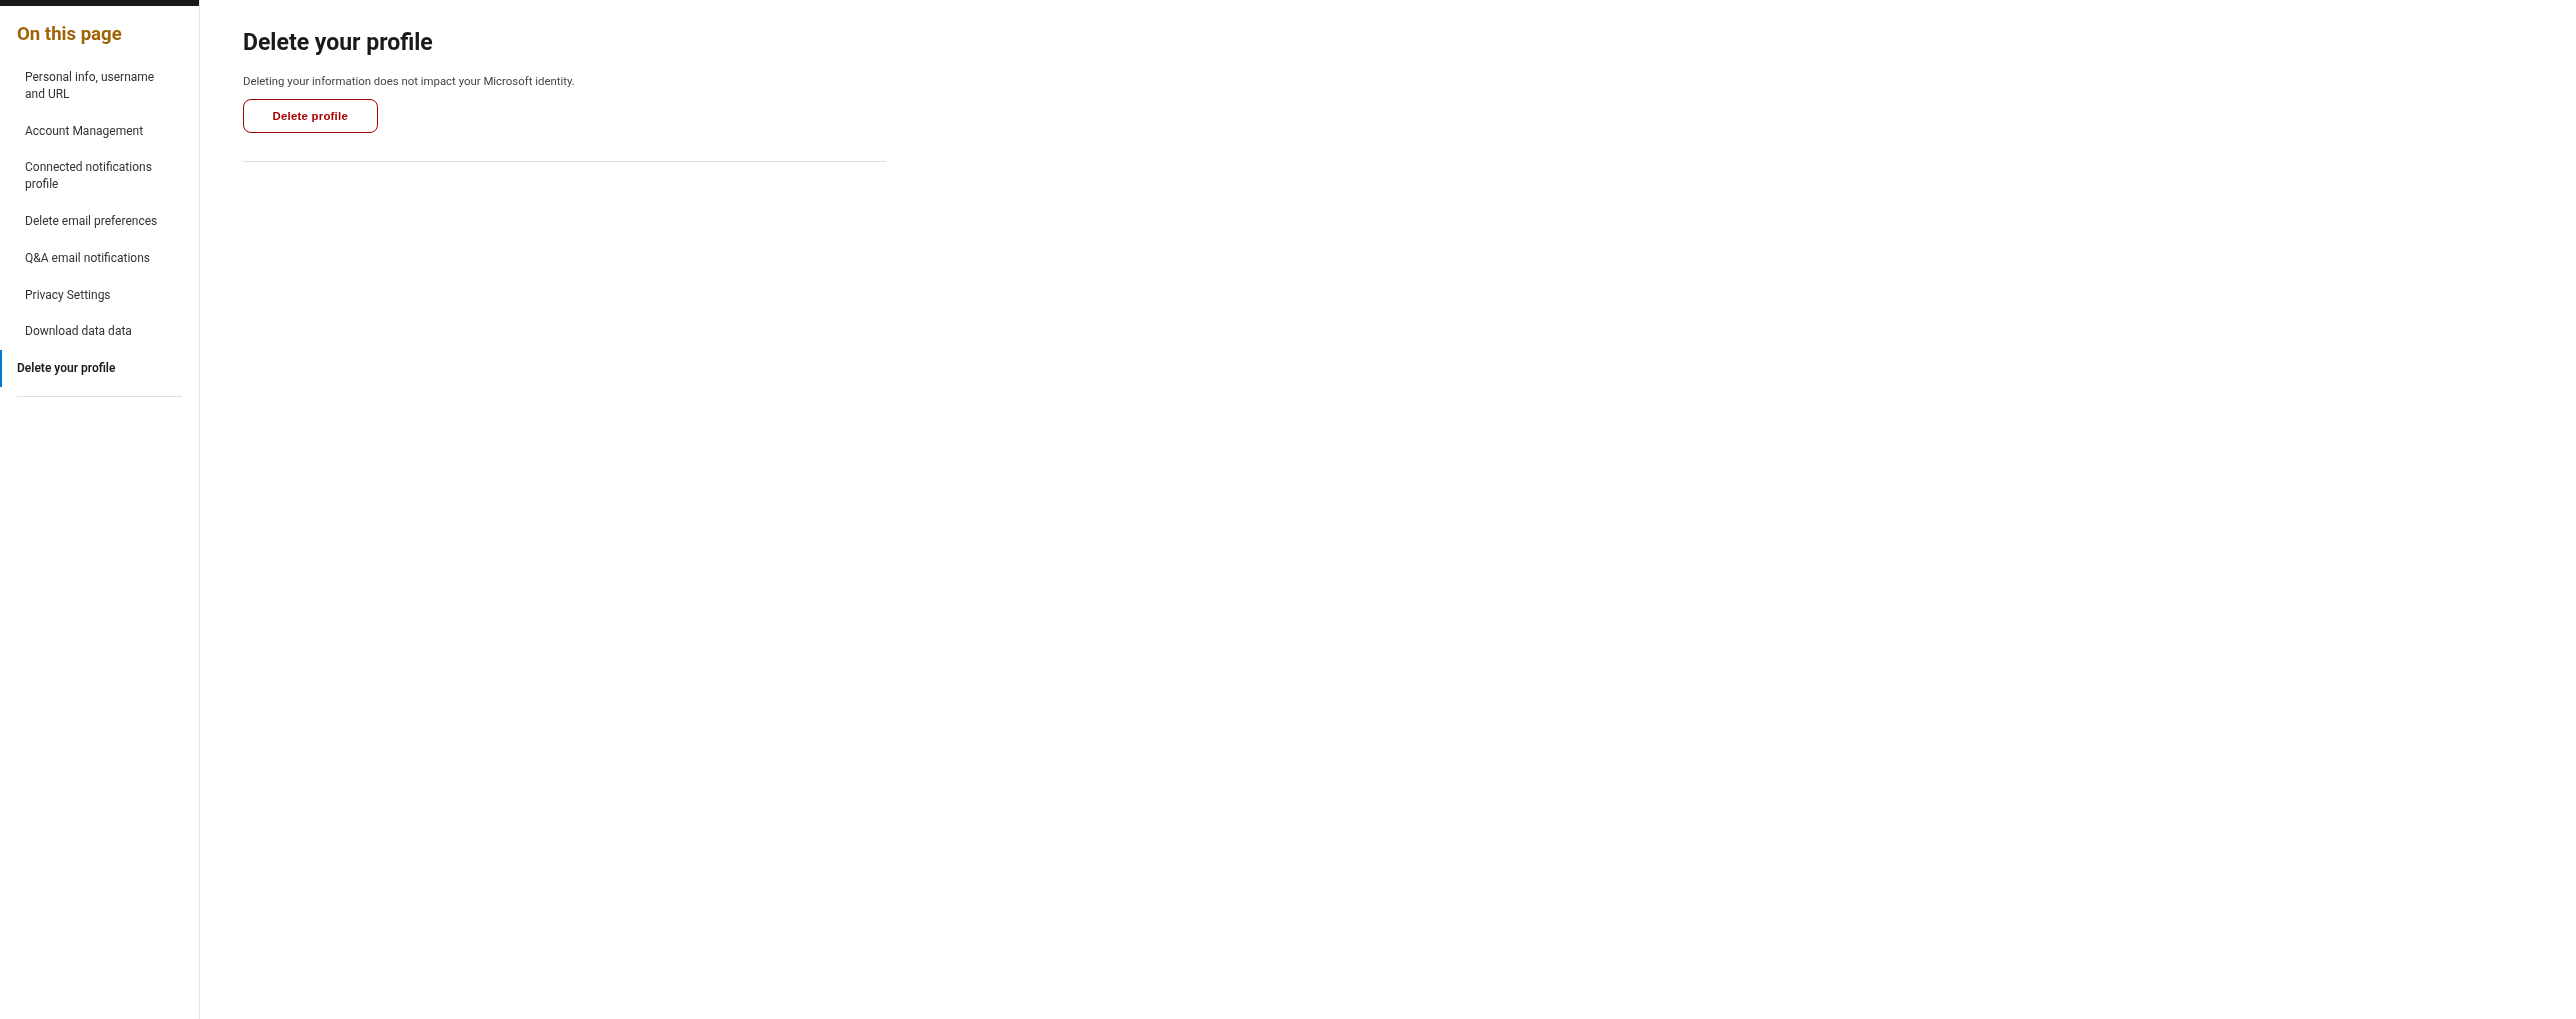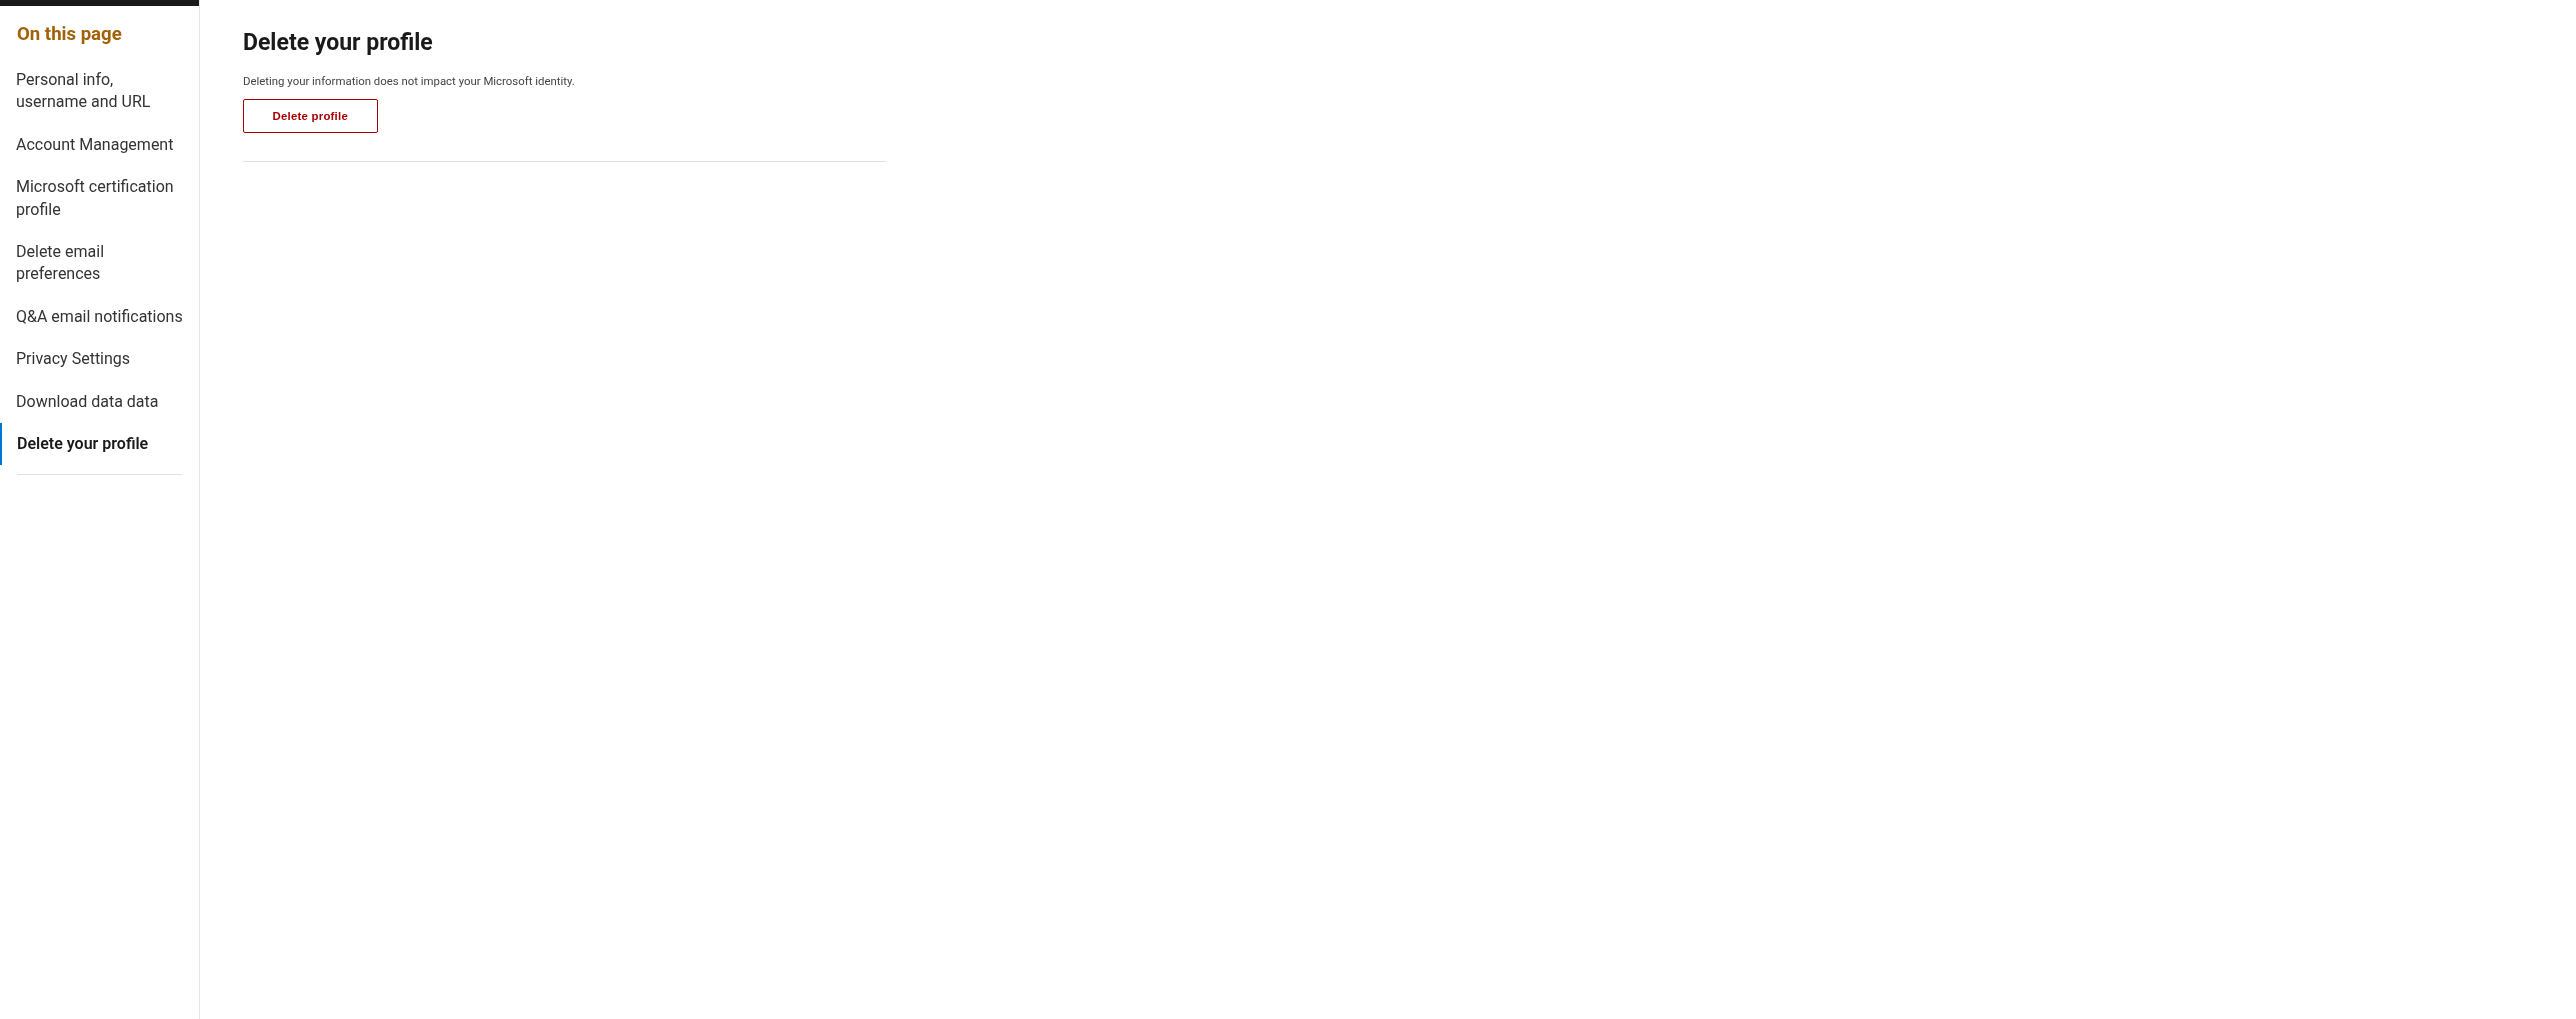--- a/index.html
+++ b/index.html
@@ -40,22 +40,22 @@
       list-style: none;
       padding: 0;
     }
 
     .sidebar-nav li {
       padding: 0;
     }
 
     .sidebar-nav-item {
       display: block;
-      padding: 10px 14px;
-      font-size: 16px;
+      padding: 10px 23px;
+      font-size: 12px;
       color: #333333;
       text-decoration: none;
       cursor: pointer;
       border-left: 2.1px solid transparent;
       line-height: 1.4;
     }
 
     .sidebar-nav-item.active {
       border-left: 2.1px solid #0078d4;
       font-weight: 600;
@@ -98,40 +98,40 @@
 
     .delete-profile-btn {
       display: inline-block;
       padding: 10px 28.6px;
       border: 1.4px solid #a80000;
       background: #ffffff;
       color: #a80000;
       font-size: 11.4px;
       font-weight: 600;
       cursor: pointer;
-      border-radius: 2px;
+      border-radius: 8px;
       letter-spacing: 0.02em;
     }
   </style>
 </head>
 <body>
 
 <div class="sidebar">
   <div class="sidebar-top-bar"></div>
   <div class="sidebar-title">On this page</div>
   <nav>
     <ul class="sidebar-nav" id="sidebar-nav-list">
         <li>
           <a class="sidebar-nav-item" href="#">Personal info, username and URL</a>
         </li>
         <li>
           <a class="sidebar-nav-item" href="#">Account Management</a>
         </li>
         <li>
-          <a class="sidebar-nav-item" href="#">Microsoft certification profile</a>
+          <a class="sidebar-nav-item" href="#">Connected notifications profile</a>
         </li>
         <li>
           <a class="sidebar-nav-item" href="#">Delete email preferences</a>
         </li>
         <li>
           <a class="sidebar-nav-item" href="#">Q&amp;A email notifications</a>
         </li>
         <li>
           <a class="sidebar-nav-item" href="#">Privacy Settings</a>
         </li>

